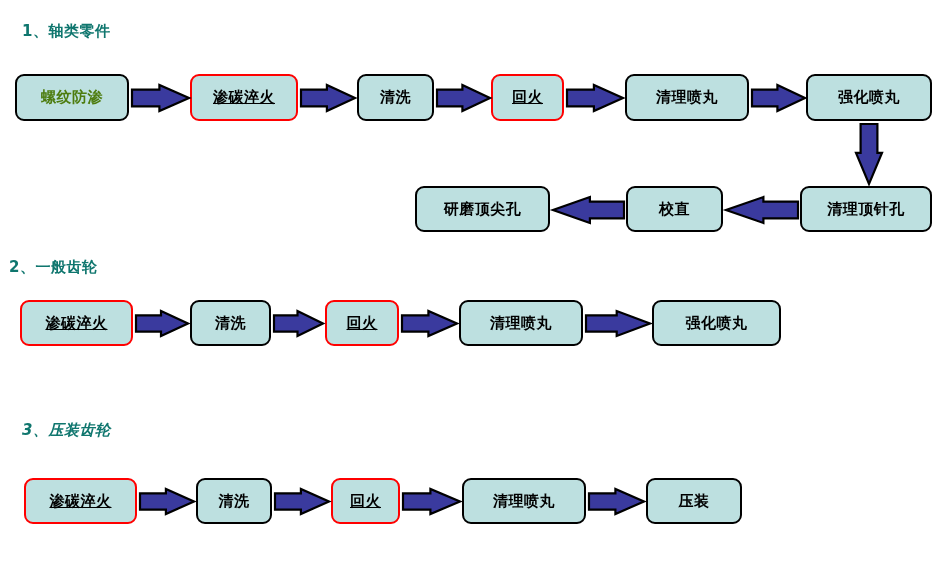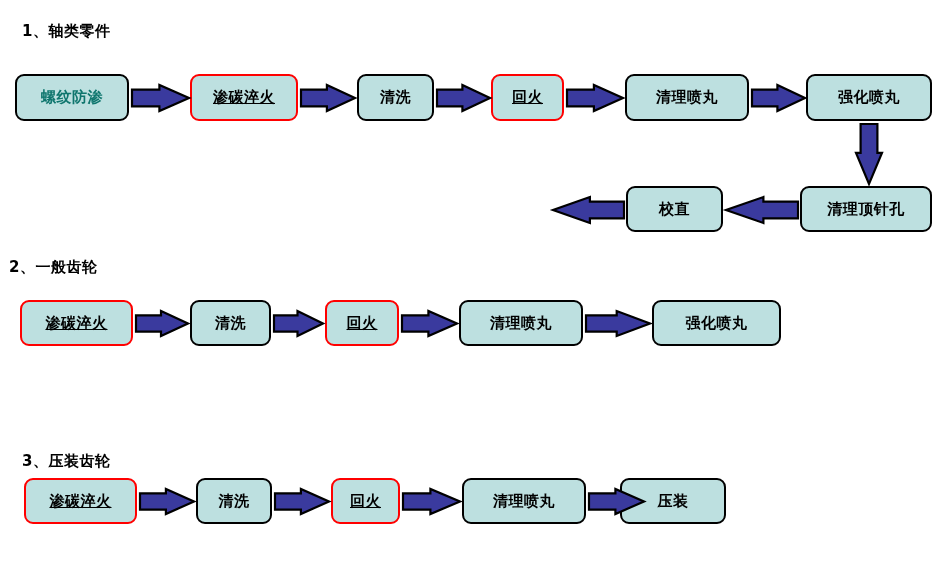--- a/index.html
+++ b/index.html
@@ -9,21 +9,21 @@
     font-family:"DejaVu Sans","Liberation Sans",sans-serif;
     overflow:hidden;
     position:relative;
   }
   #stage{position:absolute;left:0;top:0;width:949px;height:580px;}
 
   .section-title{
     position:absolute;
     font-size:15px;
     font-weight:bold;
-    color:#000000;
+    color:#0f766e;
     letter-spacing:0.5px;
     white-space:nowrap;
   }
 
   .node{
     position:absolute;
     box-sizing:border-box;
     background:#bde0e0;
     border:2.5px solid #000000;
     border-radius:9px;
@@ -41,39 +41,40 @@
   .arrow{position:absolute;}
   .arrow svg{display:block;overflow:visible;}
 </style>
 </head>
 <body>
 
 <div id="stage">
 
 <div class="section-title" style="left: 22px; top: 22px;">1、轴类零件</div>
     <div class="section-title" style="left: 9px; top: 258px;">2、一般齿轮</div>
-    <div class="section-title" style="left: 22px; top: 452px;">3、压装齿轮</div>
-    <div class="node" style="left: 15px; top: 74px; width: 114px; height: 47px; background: rgb(189, 224, 224); border-color: rgb(0, 0, 0); color: #0f766e;">螺纹防渗</div>
+    <div class="section-title" style="left: 22px; top: 421px; font-style: italic;">3、压装齿轮</div>
+    <div class="node" style="left: 15px; top: 74px; width: 114px; height: 47px; background: rgb(189, 224, 224); border-color: rgb(0, 0, 0); color: #4d7c0f;">螺纹防渗</div>
     <div class="node hl" style="left: 190px; top: 74px; width: 108px; height: 47px; background: rgb(189, 224, 224); border-color: rgb(255, 0, 0); color: rgb(0, 0, 0);">渗碳淬火</div>
     <div class="node" style="left: 357px; top: 74px; width: 77px; height: 47px; background: rgb(189, 224, 224); border-color: rgb(0, 0, 0); color: rgb(0, 0, 0);">清洗</div>
     <div class="node hl" style="left: 491px; top: 74px; width: 73px; height: 47px; background: rgb(189, 224, 224); border-color: rgb(255, 0, 0); color: rgb(0, 0, 0);">回火</div>
     <div class="node" style="left: 625px; top: 74px; width: 124px; height: 47px; background: rgb(189, 224, 224); border-color: rgb(0, 0, 0); color: rgb(0, 0, 0);">清理喷丸</div>
     <div class="node" style="left: 806px; top: 74px; width: 126px; height: 47px; background: rgb(189, 224, 224); border-color: rgb(0, 0, 0); color: rgb(0, 0, 0);">强化喷丸</div>
+    <div class="node" style="left: 415px; top: 186px; width: 135px; height: 46px; background: rgb(189, 224, 224); border-color: rgb(0, 0, 0); color: rgb(0, 0, 0);">研磨顶尖孔</div>
     <div class="node" style="left: 800px; top: 186px; width: 132px; height: 46px; background: rgb(189, 224, 224); border-color: rgb(0, 0, 0); color: rgb(0, 0, 0);">清理顶针孔</div>
     <div class="node" style="left: 626px; top: 186px; width: 97px; height: 46px; background: rgb(189, 224, 224); border-color: rgb(0, 0, 0); color: rgb(0, 0, 0);">校直</div>
     <div class="node hl" style="left: 20px; top: 300px; width: 113px; height: 46px; background: rgb(189, 224, 224); border-color: rgb(255, 0, 0); color: rgb(0, 0, 0);">渗碳淬火</div>
     <div class="node" style="left: 190px; top: 300px; width: 81px; height: 46px; background: rgb(189, 224, 224); border-color: rgb(0, 0, 0); color: rgb(0, 0, 0);">清洗</div>
     <div class="node hl" style="left: 325px; top: 300px; width: 74px; height: 46px; background: rgb(189, 224, 224); border-color: rgb(255, 0, 0); color: rgb(0, 0, 0);">回火</div>
     <div class="node" style="left: 459px; top: 300px; width: 124px; height: 46px; background: rgb(189, 224, 224); border-color: rgb(0, 0, 0); color: rgb(0, 0, 0);">清理喷丸</div>
     <div class="node" style="left: 652px; top: 300px; width: 129px; height: 46px; background: rgb(189, 224, 224); border-color: rgb(0, 0, 0); color: rgb(0, 0, 0);">强化喷丸</div>
     <div class="node hl" style="left: 24px; top: 478px; width: 113px; height: 46px; background: rgb(189, 224, 224); border-color: rgb(255, 0, 0); color: rgb(0, 0, 0);">渗碳淬火</div>
     <div class="node" style="left: 196px; top: 478px; width: 76px; height: 46px; background: rgb(189, 224, 224); border-color: rgb(0, 0, 0); color: rgb(0, 0, 0);">清洗</div>
     <div class="node hl" style="left: 331px; top: 478px; width: 69px; height: 46px; background: rgb(189, 224, 224); border-color: rgb(255, 0, 0); color: rgb(0, 0, 0);">回火</div>
     <div class="node" style="left: 462px; top: 478px; width: 124px; height: 46px; background: rgb(189, 224, 224); border-color: rgb(0, 0, 0); color: rgb(0, 0, 0);">清理喷丸</div>
-    <div class="node" style="left: 620px; top: 478px; width: 106px; height: 46px; background: rgb(189, 224, 224); border-color: rgb(0, 0, 0); color: rgb(0, 0, 0);">压装</div>
+    <div class="node" style="left: 646px; top: 478px; width: 96px; height: 46px; background: rgb(189, 224, 224); border-color: rgb(0, 0, 0); color: rgb(0, 0, 0);">压装</div>
     <div class="arrow" style="left: 132px; top: 84px; width: 57px; height: 28px;">
       <svg width="57" height="28" viewBox="0 0 57 28">
         <polygon points="0.0,5.6 27.4,5.6 27.4,1.0 57.0,14.0 27.4,27.0 27.4,22.4 0.0,22.4" fill="#3a3a9e" stroke="#000000" stroke-width="2.2" stroke-linejoin="miter"></polygon>
       </svg>
     </div>
     <div class="arrow" style="left: 301px; top: 84px; width: 54px; height: 28px;">
       <svg width="54" height="28" viewBox="0 0 54 28">
         <polygon points="0.0,5.6 25.9,5.6 25.9,1.0 54.0,14.0 25.9,27.0 25.9,22.4 0.0,22.4" fill="#3a3a9e" stroke="#000000" stroke-width="2.2" stroke-linejoin="miter"></polygon>
       </svg>
     </div>

